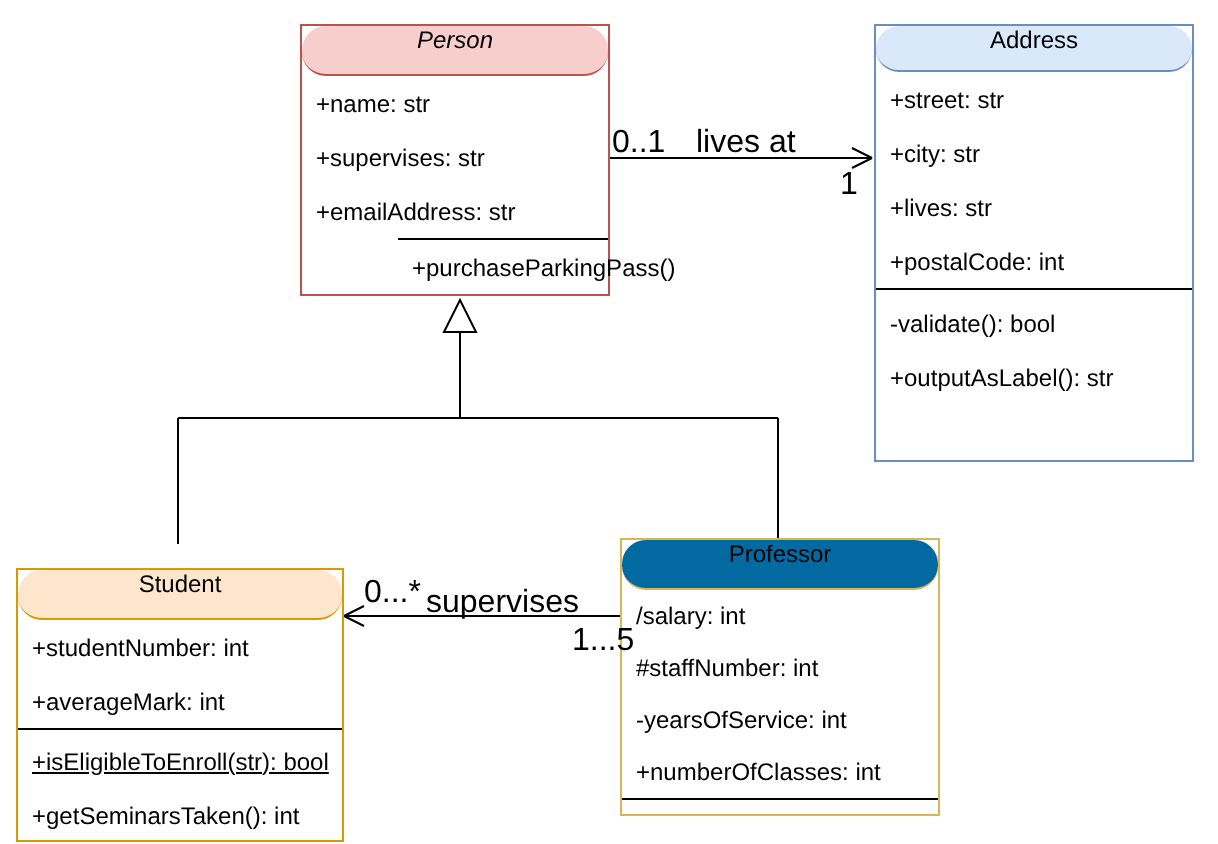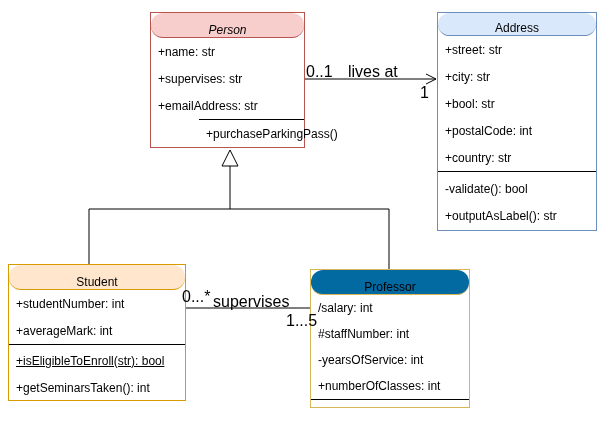--- a/index.html
+++ b/index.html
@@ -15,21 +15,21 @@
 
   .uml-class {
     position:absolute;
     box-sizing:border-box;
     display:flex;
     flex-direction:column;
     background:#ffffff;
     font-size:12px;
   }
   .uml-header {
-    display:flex; align-items:flex-end; justify-content:center;
+    display:flex; align-items:flex-start; justify-content:center;
     flex:none;
     box-sizing:border-box;
     border-radius:12px;
   }
   .uml-row {
     height:27px;
     display:flex; align-items:center;
     padding-left:7px;
     white-space:nowrap;
     box-sizing:border-box;
@@ -40,21 +40,21 @@
   #class-person { left:150px; top:12px; width:155px; height:136px; border:1px solid #b85450; }
   #class-person .uml-header { height:25px; background:#f8cecc; border-bottom:1px solid #b85450; font-style:italic; }
   #class-person .uml-methods { flex:1; display:flex; flex-direction:column; justify-content:center;margin-left:48px; }
 
   
   #class-address { left:437px; top:12px; width:160px; height:219px; border:1px solid #6c8ebf; }
   #class-address .uml-header { height:23px; background:#dae8fc; border-bottom:1px solid #6c8ebf; }
   #class-address .uml-methods { padding-top:3px; flex:1; }
 
   
-  #class-student { left:8px; top:264px; width:178px; height:137px; border:1px solid #d79b00; }
+  #class-student { left:8px; top:284px; width:164px; height:137px; border:1px solid #d79b00; }
   #class-student .uml-header { height:25px; background:#ffe6cc; border-bottom:1px solid #d79b00; }
   #class-student .uml-methods { padding-top:2px; flex:1; }
   .underline { text-decoration:underline; }
 
   
   #class-professor { left:310px; top:269px; width:160px; height:139px; border:1px solid #d6b656; }
   #class-professor .uml-header { height:25px; background:#0369a1; border-bottom:1px solid #d6b656; }
   #class-professor .uml-row { height:26px; }
   #class-professor .uml-methods { flex:1; }
 
@@ -105,23 +105,22 @@
     </div>
   </div>
 
   <div class="uml-class" id="class-address">
     <div class="uml-header">
       <span>Address</span>
     </div>
     <div class="uml-attrs">
       <div class="uml-row">+street: str</div>
       <div class="uml-row">+city: str</div>
-      <div class="uml-row">+bool: str</div>
+      <div class="uml-row">+lives: str</div>
       <div class="uml-row">+postalCode: int</div>
-      <div class="uml-row">+country: str</div>
     </div>
     <div class="uml-methods">
       <div class="uml-row">-validate(): bool</div>
       <div class="uml-row">+outputAsLabel(): str</div>
     </div>
   </div>
 
   <div class="uml-class" id="class-student">
     <div class="uml-header">
       <span>Student</span>

